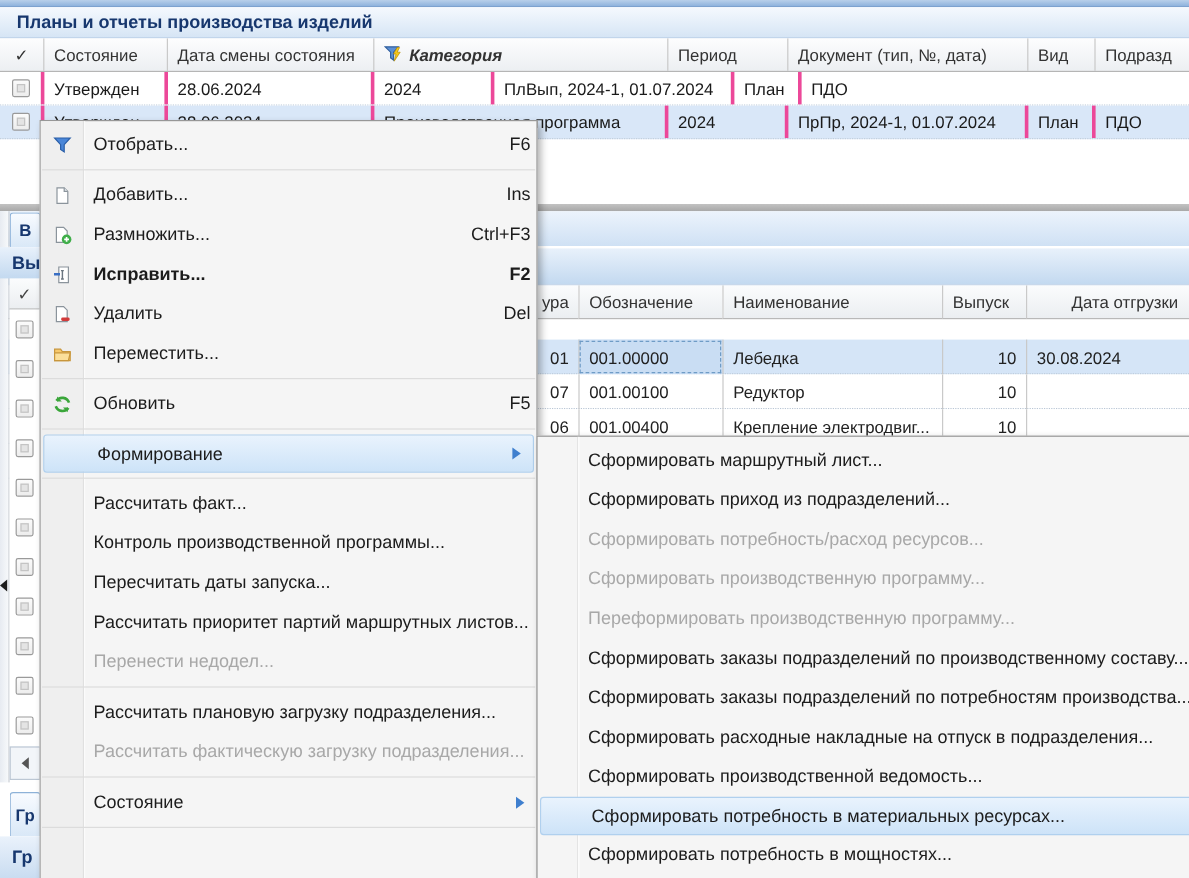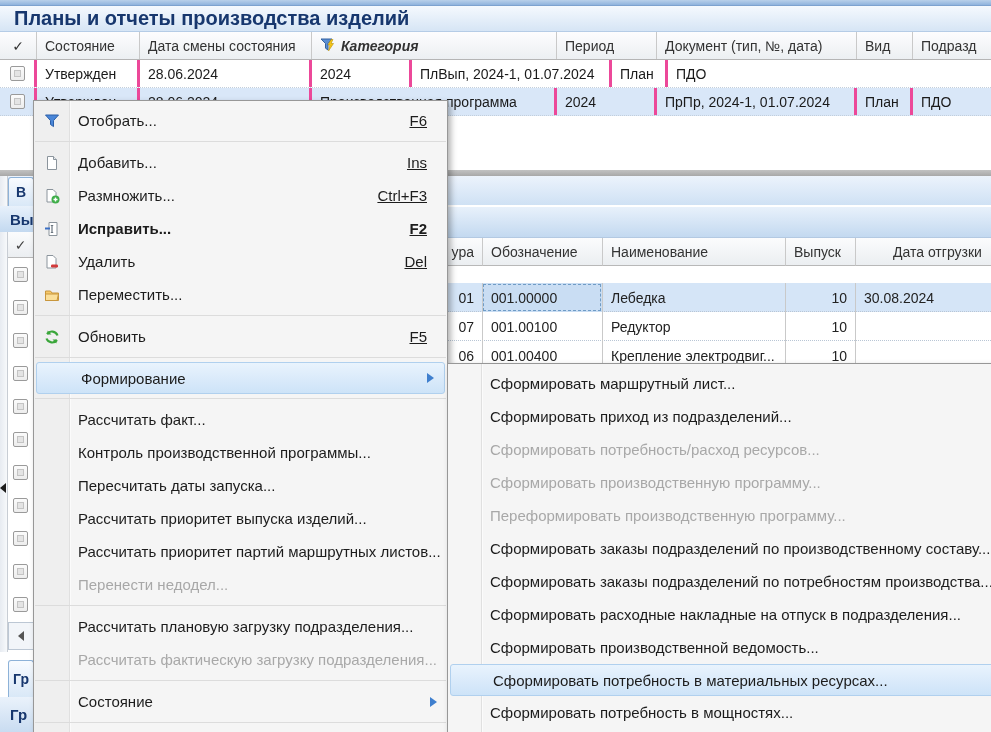--- a/index.html
+++ b/index.html
@@ -6,21 +6,21 @@
   html,body { width:991px; height:732px; overflow:hidden; position:relative;
               font-family:"Liberation Sans", sans-serif; background:#fff; }
   .abs { position:absolute; }
 
   
   #top-strip { left:0; top:0; width:991px; height:6px;
                background:linear-gradient(#b9d0ea,#8fb3dd); border-bottom:1px solid #7da2cf; }
   #top-caption { left:0; top:6px; width:991px; height:26px;
                  background:linear-gradient(#f5f9fe,#d6e5f5); border-bottom:1px solid #b5cce6;
                  display:flex; align-items:center; padding-left:14px;
-                 font-weight:bold; font-size:20px; color:#17376e; }
+                 font-weight:bold; font-size:15px; color:#17376e; }
   .thead { left:0; top:32px; width:991px; height:28px; display:flex;
            background:linear-gradient(#fdfdfe,#ecerf1,#eceff2); background:linear-gradient(#fdfdfe,#eceff2);
            border-bottom:1px solid #b5b5b5; font-size:14px; color:#333; }
   .thead .hc { display:flex; align-items:center; padding-left:8px; border-right:1px solid #c9c9c9; height:100%; }
   .trow { left:0; width:991px; height:28px; display:flex; font-size:14px; color:#1a1a1a;
           border-bottom:1px dotted #c3cfdc; background:#fff; }
   .trow.selected { background:#d9e7f8; }
   .trow .bc { display:flex; align-items:center; padding-left:8px; border-right:3px solid #ec4899; height:100%;
               white-space:nowrap; overflow:hidden; }
   .c-check{ width:37px; justify-content:center; padding-left:0 !important;}
@@ -82,21 +82,21 @@
 
   
   .menu { background:#f5f5f5; border:1px solid #979797; box-shadow:3px 3px 6px rgba(0,0,0,.30);
           font-size:15px; color:#1c1c1c; padding-top:3px; }
   .gutter { position:absolute; top:0; bottom:0; left:0; width:35px; background:#efefef; }
   .gutter-line { position:absolute; top:0; bottom:0; left:35px; width:2px;
                  background:linear-gradient(to right,#e0e0e0 50%,#fbfbfb 50%); }
   .mi { position:relative; height:33px; display:flex; align-items:center; cursor:default; }
   .mi .ic { width:35px; min-width:35px; display:flex; align-items:center; justify-content:center; }
   .mi .lbl { padding-left:9px; white-space:nowrap; }
-  .mi .sc { margin-left:auto; padding-right:20px; white-space:nowrap;text-decoration:underline; }
+  .mi .sc { margin-left:auto; padding-right:5px; white-space:nowrap; }
   .mi.bold .lbl, .mi.bold .sc { font-weight:bold; }
   .mi.disabled .lbl { color:#a8a8a8; }
   .mi.selected { margin:0 2px; border:1px solid #b0d0ee; border-radius:3px;
                  background:linear-gradient(#e9f3fd,#cde3f8); height:32px; }
   .msep { height:9px; position:relative; }
   .msep::after { content:""; position:absolute; left:1px; right:1px; top:4px; height:1px; background:#dcdcdc; }
   .arrow-r { width:0; height:0; margin-left:auto; margin-right:10px;
              border-top:5px solid transparent; border-bottom:5px solid transparent; border-left:7px solid #3f7fce; }
   #context-menu { left:33px; top:100px; width:415px; height:660px; z-index:10; }
   #sub-menu { left:447px; top:363px; width:560px; height:380px; z-index:11; }
@@ -340,24 +340,20 @@
   <div class="mi">
     <span class="ic"></span>
     <span class="lbl">Контроль производственной программы...</span>
   </div>
   <div class="mi">
     <span class="ic"></span>
     <span class="lbl">Пересчитать даты запуска...</span>
   </div>
   <div class="mi">
     <span class="ic"></span>
-    <span class="lbl">Рассчитать приоритет выпуска изделий...</span>
-  </div>
-  <div class="mi">
-    <span class="ic"></span>
     <span class="lbl">Рассчитать приоритет партий маршрутных листов...</span>
   </div>
   <div class="mi disabled">
     <span class="ic"></span>
     <span class="lbl">Перенести недодел...</span>
   </div>
   <div class="msep"></div>
 
   <div class="mi">
     <span class="ic"></span>

